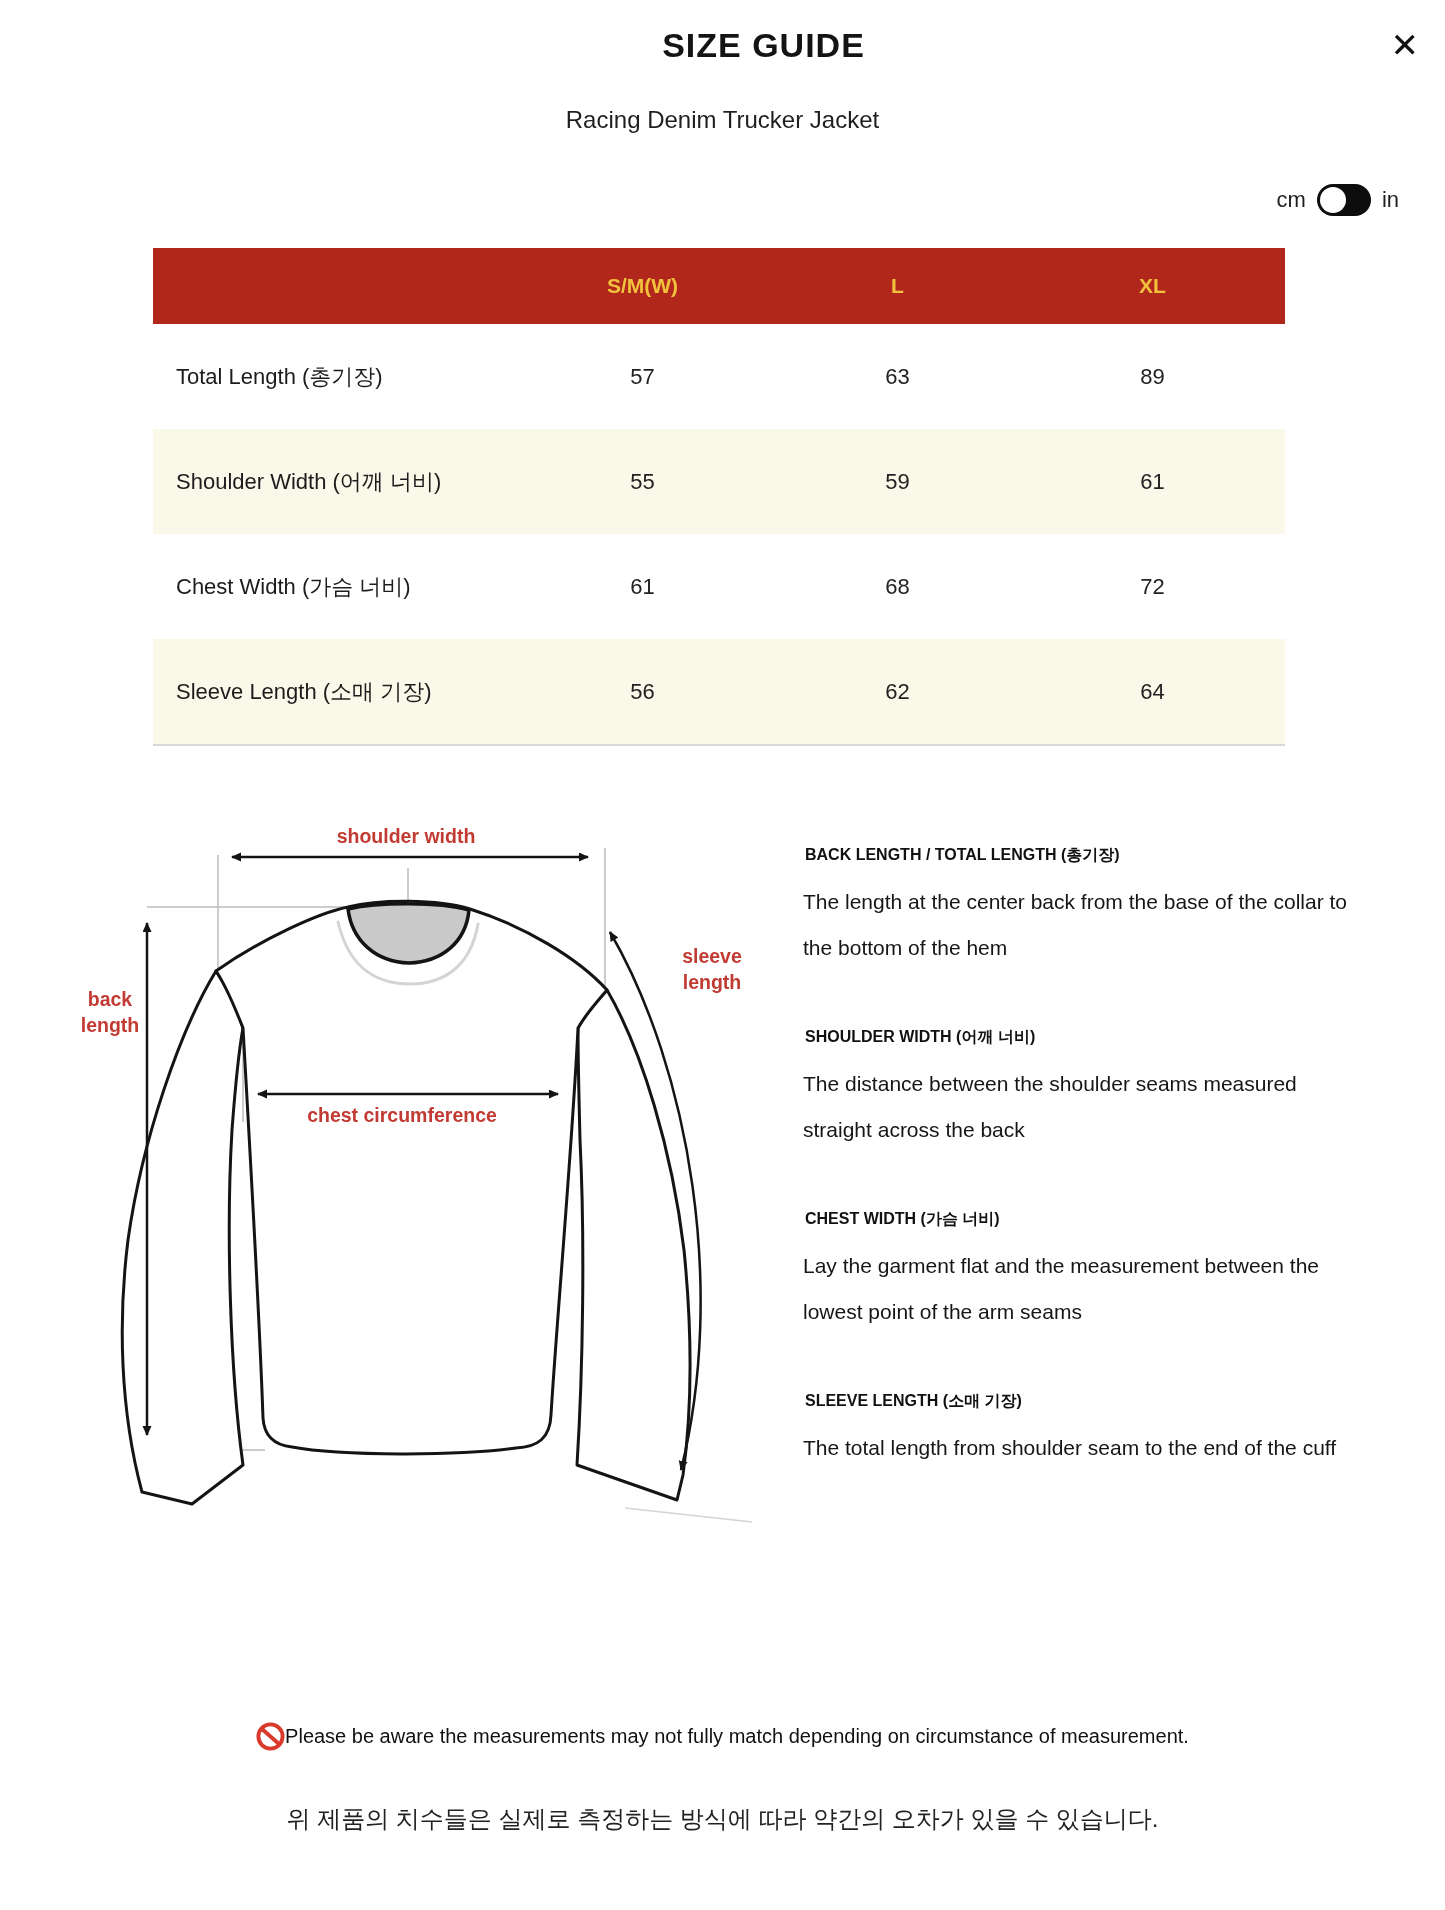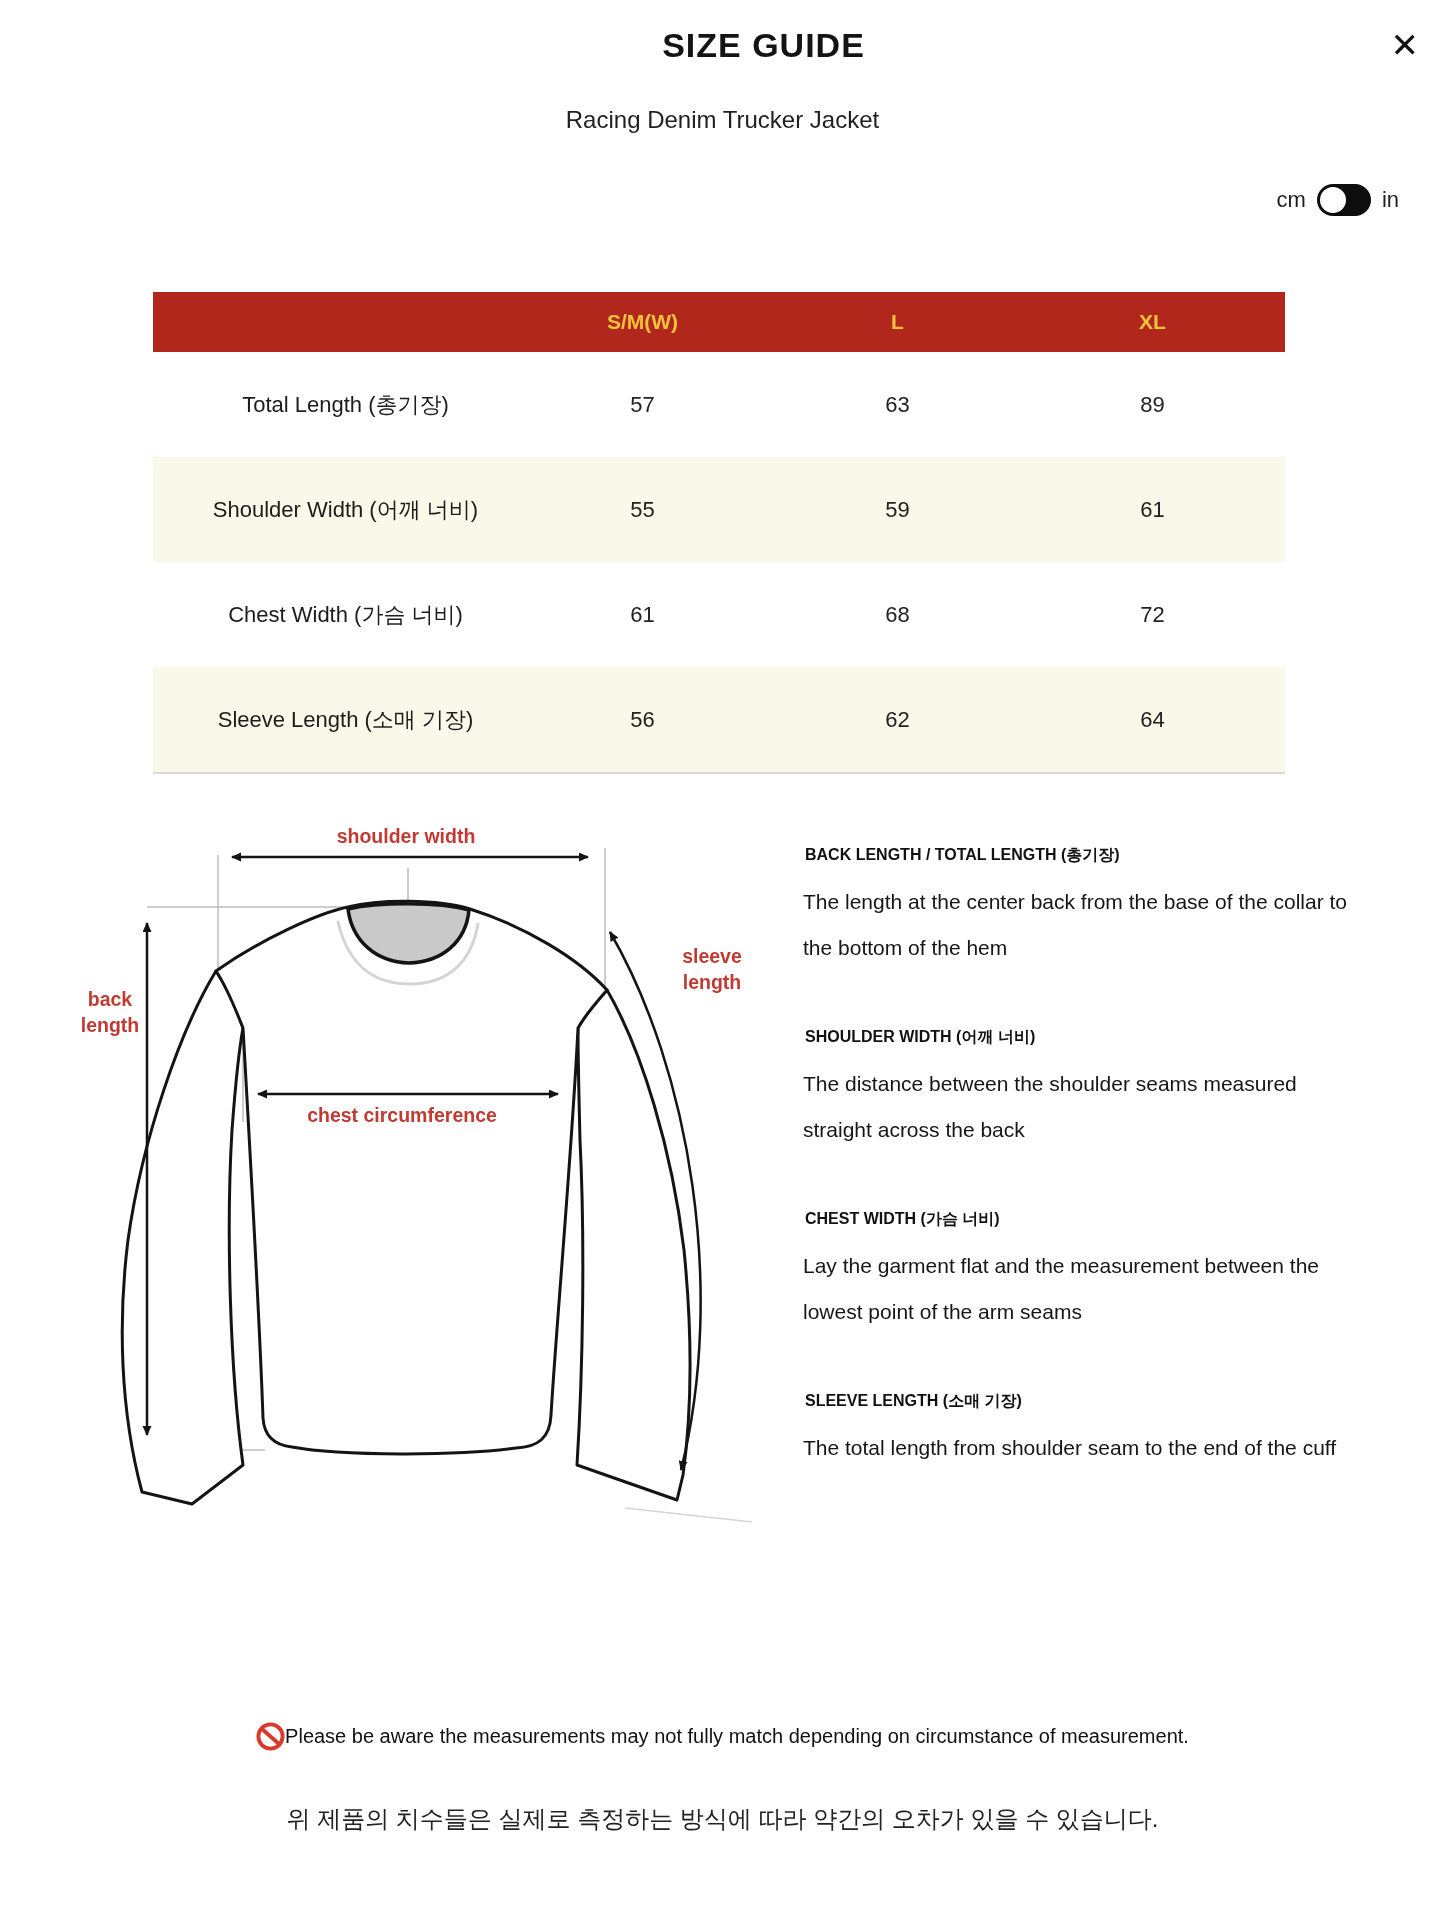--- a/index.html
+++ b/index.html
@@ -17,27 +17,27 @@
 
   
   .unit-toggle-row{position:absolute;top:184px;right:46px;display:flex;align-items:center;gap:11px;
                    font-size:22px;color:#1f1f1f;}
   .toggle-pill{position:relative;width:54px;height:32px;background:#0d0d0d;border-radius:16px;cursor:pointer;}
   .toggle-knob{position:absolute;left:3px;top:3px;width:26px;height:26px;border-radius:50%;background:#ffffff;}
 
   
   .size-table{position:absolute;left:153px;top:248px;width:1132px;overflow:hidden;
               border-bottom:2px solid #d9d9d9;}
-  .thead{display:flex;align-items:center;height:60px;background:#B2271B;margin-top:44px;}
+  .thead{display:flex;align-items:center;height:76px;background:#B2271B;}
   .thead .cell{font-size:21px;font-weight:600;color:#F1C23C;}
   .trow{display:flex;align-items:center;height:105px;background:#ffffff;font-size:22px;}
   .trow.alt{background:#FAF8E9;}
   .c0{width:362px;padding-left:23px;}
   .c1,.c2,.c3{width:255px;text-align:center;}
-  .trow .c0{color:#1c1c1c;text-align:center;}
+  .trow .c0{color:#1c1c1c;}
   .trow .cell{color:#222;}
 
   
   .diagram{position:absolute;left:80px;top:810px;width:710px;height:775px;}
 
   
   .definitions{position:absolute;left:790px;top:845px;width:585px;}
   .def-section{margin-bottom:56px;}
   .def-heading{font-size:16px;font-weight:700;color:#111;margin:0 0 10px 15px;}
   .def-body{font-size:21px;line-height:46px;color:#161616;margin:13px;}

